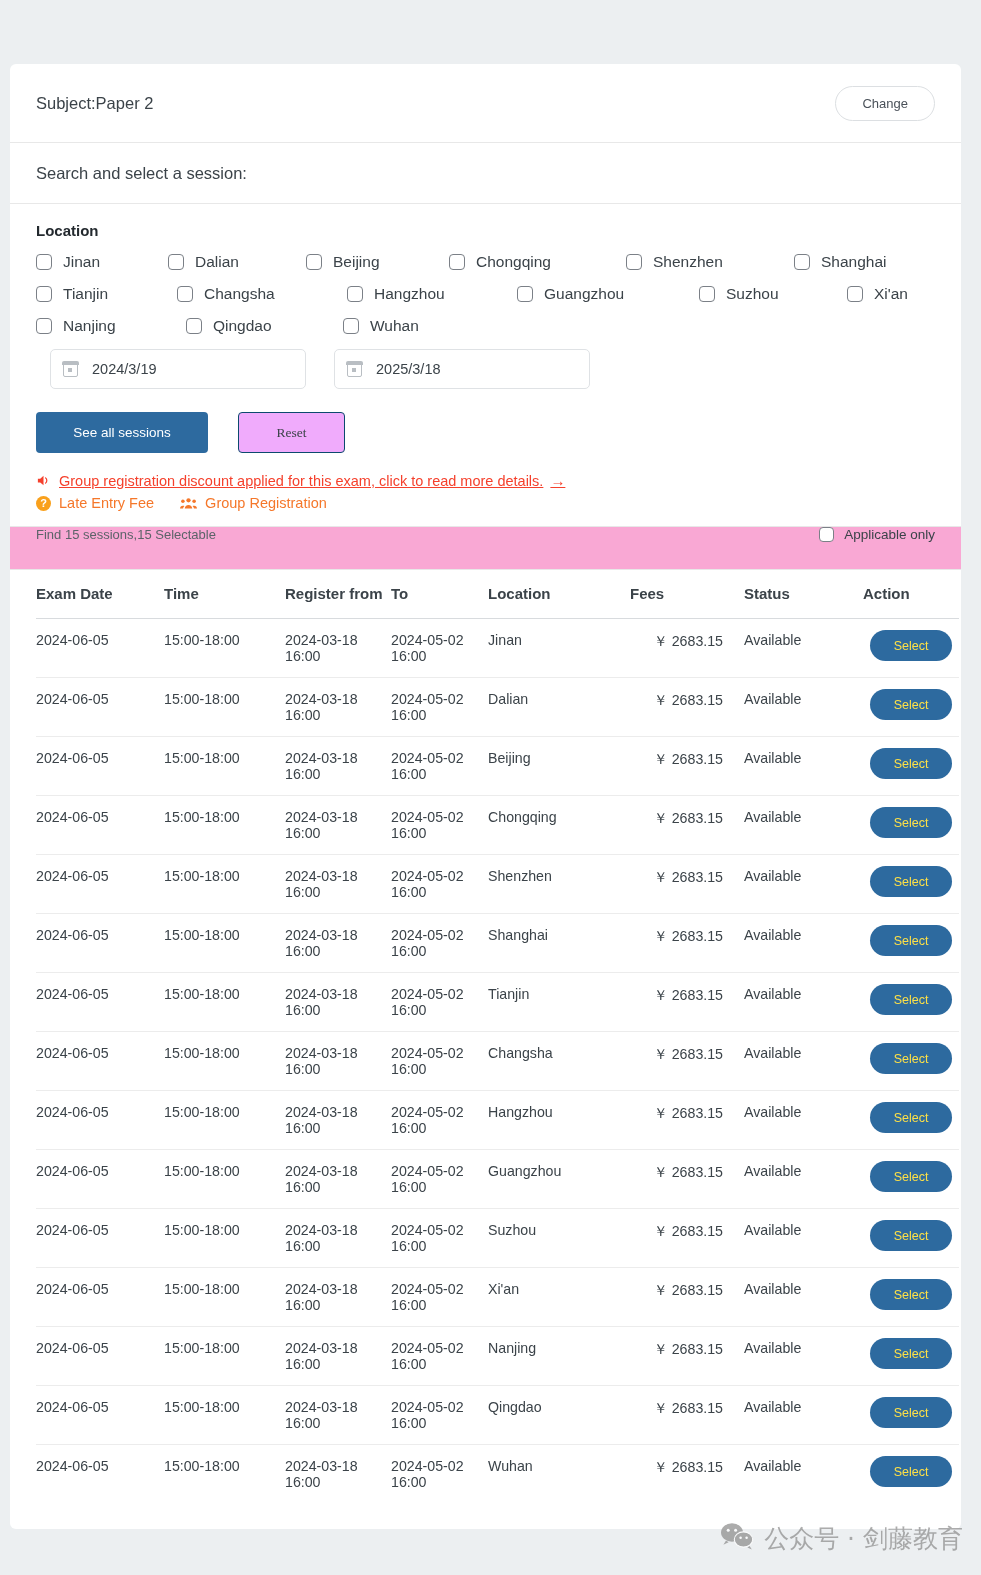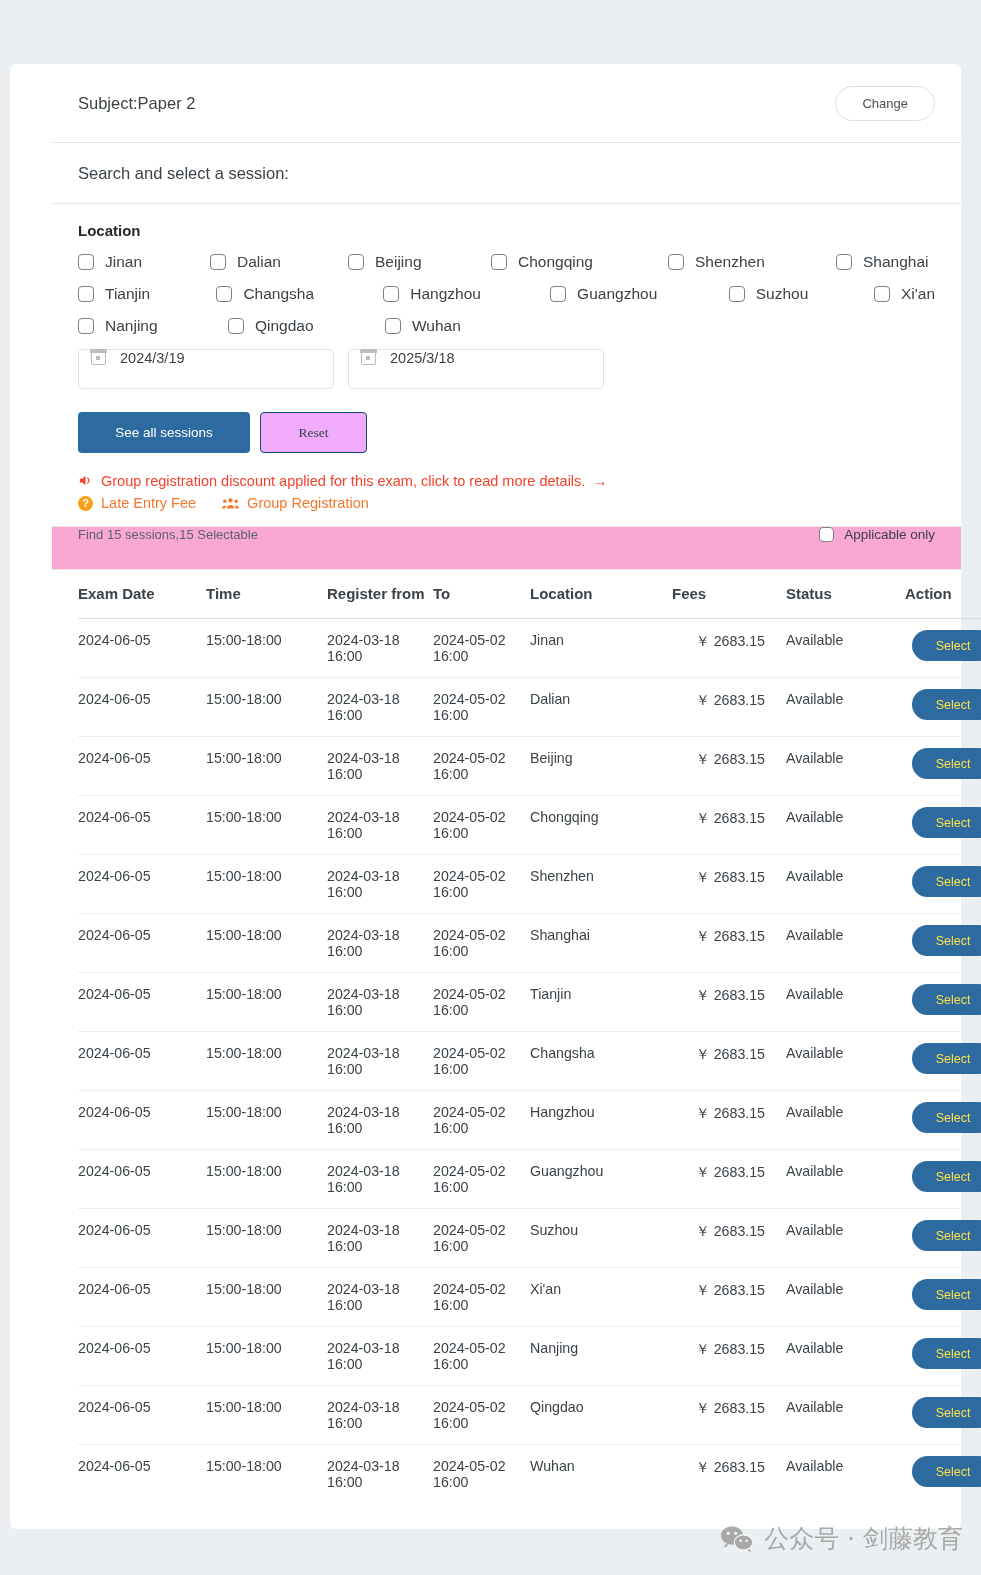--- a/index.html
+++ b/index.html
@@ -29,21 +29,20 @@
   }
 
   
   .card {
     position: absolute;
     left: 10px;
     top: 64px;
     width: 951px;
     background: #ffffff;
     border-radius: 6px;
-    padding-left: 42px;
   }
 
   .card-row {
     border-bottom: 1px solid #e8e8e8;
   }
 
   .subject-row {
     display: flex;
     align-items: center;
     justify-content: space-between;
@@ -129,24 +128,25 @@
   .date-inputs {
     display: flex;
     gap: 14px;
   }
   .date-field {
     width: 256px;
     height: 40px;
     border: 1px solid #dfe2e5;
     border-radius: 5px;
     display: flex;
-    align-items: flex-start;
+    align-items: center;
     padding: 0 12px;
     background: #fff;
     cursor: pointer;
+    margin-left: 14px;
   }
   .cal-ico {
     width: 15px;
     height: 15px;
     border: 1.6px solid #b9bec3;
     border-radius: 2px;
     position: relative;
     flex: 0 0 auto;
   }
   .cal-ico:before {
@@ -165,21 +165,21 @@
     background: #b9bec3;
   }
   .date-val {
     margin-left: 14px;
     font-size: 14.5px;
     color: #3b4349;
   }
 
   .btn-row {
     display: flex;
-    gap: 10px;
+    gap: 30px;
     margin-top: 23px;
   }
   .btn-primary {
     background: #2d6a9f;
     color: #fff;
     border: none;
     border-radius: 4px;
     width: 172px;
     height: 41px;
     font-size: 13.5px;
@@ -201,20 +201,21 @@
   
   .notices {
     padding: 19px 26px 15px 26px;
   }
   .notice-line1 {
     display: flex;
     align-items: center;
     color: #f5402c;
     font-size: 14.5px;
     cursor: pointer;
+    text-decoration: underline;
   }
   .notice-line2 {
     display: flex;
     align-items: center;
     margin-top: 6px;
     color: #f5772a;
     font-size: 14.5px;
   }
   .notice-line2 .grp { margin-left: 26px; display:flex; align-items:center; cursor: pointer;}
   .notice-line2 .lef { display:flex; align-items:center; cursor: pointer;}
@@ -303,21 +304,20 @@
     cursor: pointer;
     margin-top: -2px;
   }
 
   
   .watermark {
     position: absolute;
     right: 18px;
     bottom: 20px;
     display: flex;
-    align-items: center;
     color: #8d8d8d;
     font-size: 25px;
     opacity: .72;
     pointer-events: none;
     font-family: "DejaVu Sans", sans-serif;
   }
   .wm-ico { margin-right: 10px; display: flex; }
 </style>
 </head>
 <body>

